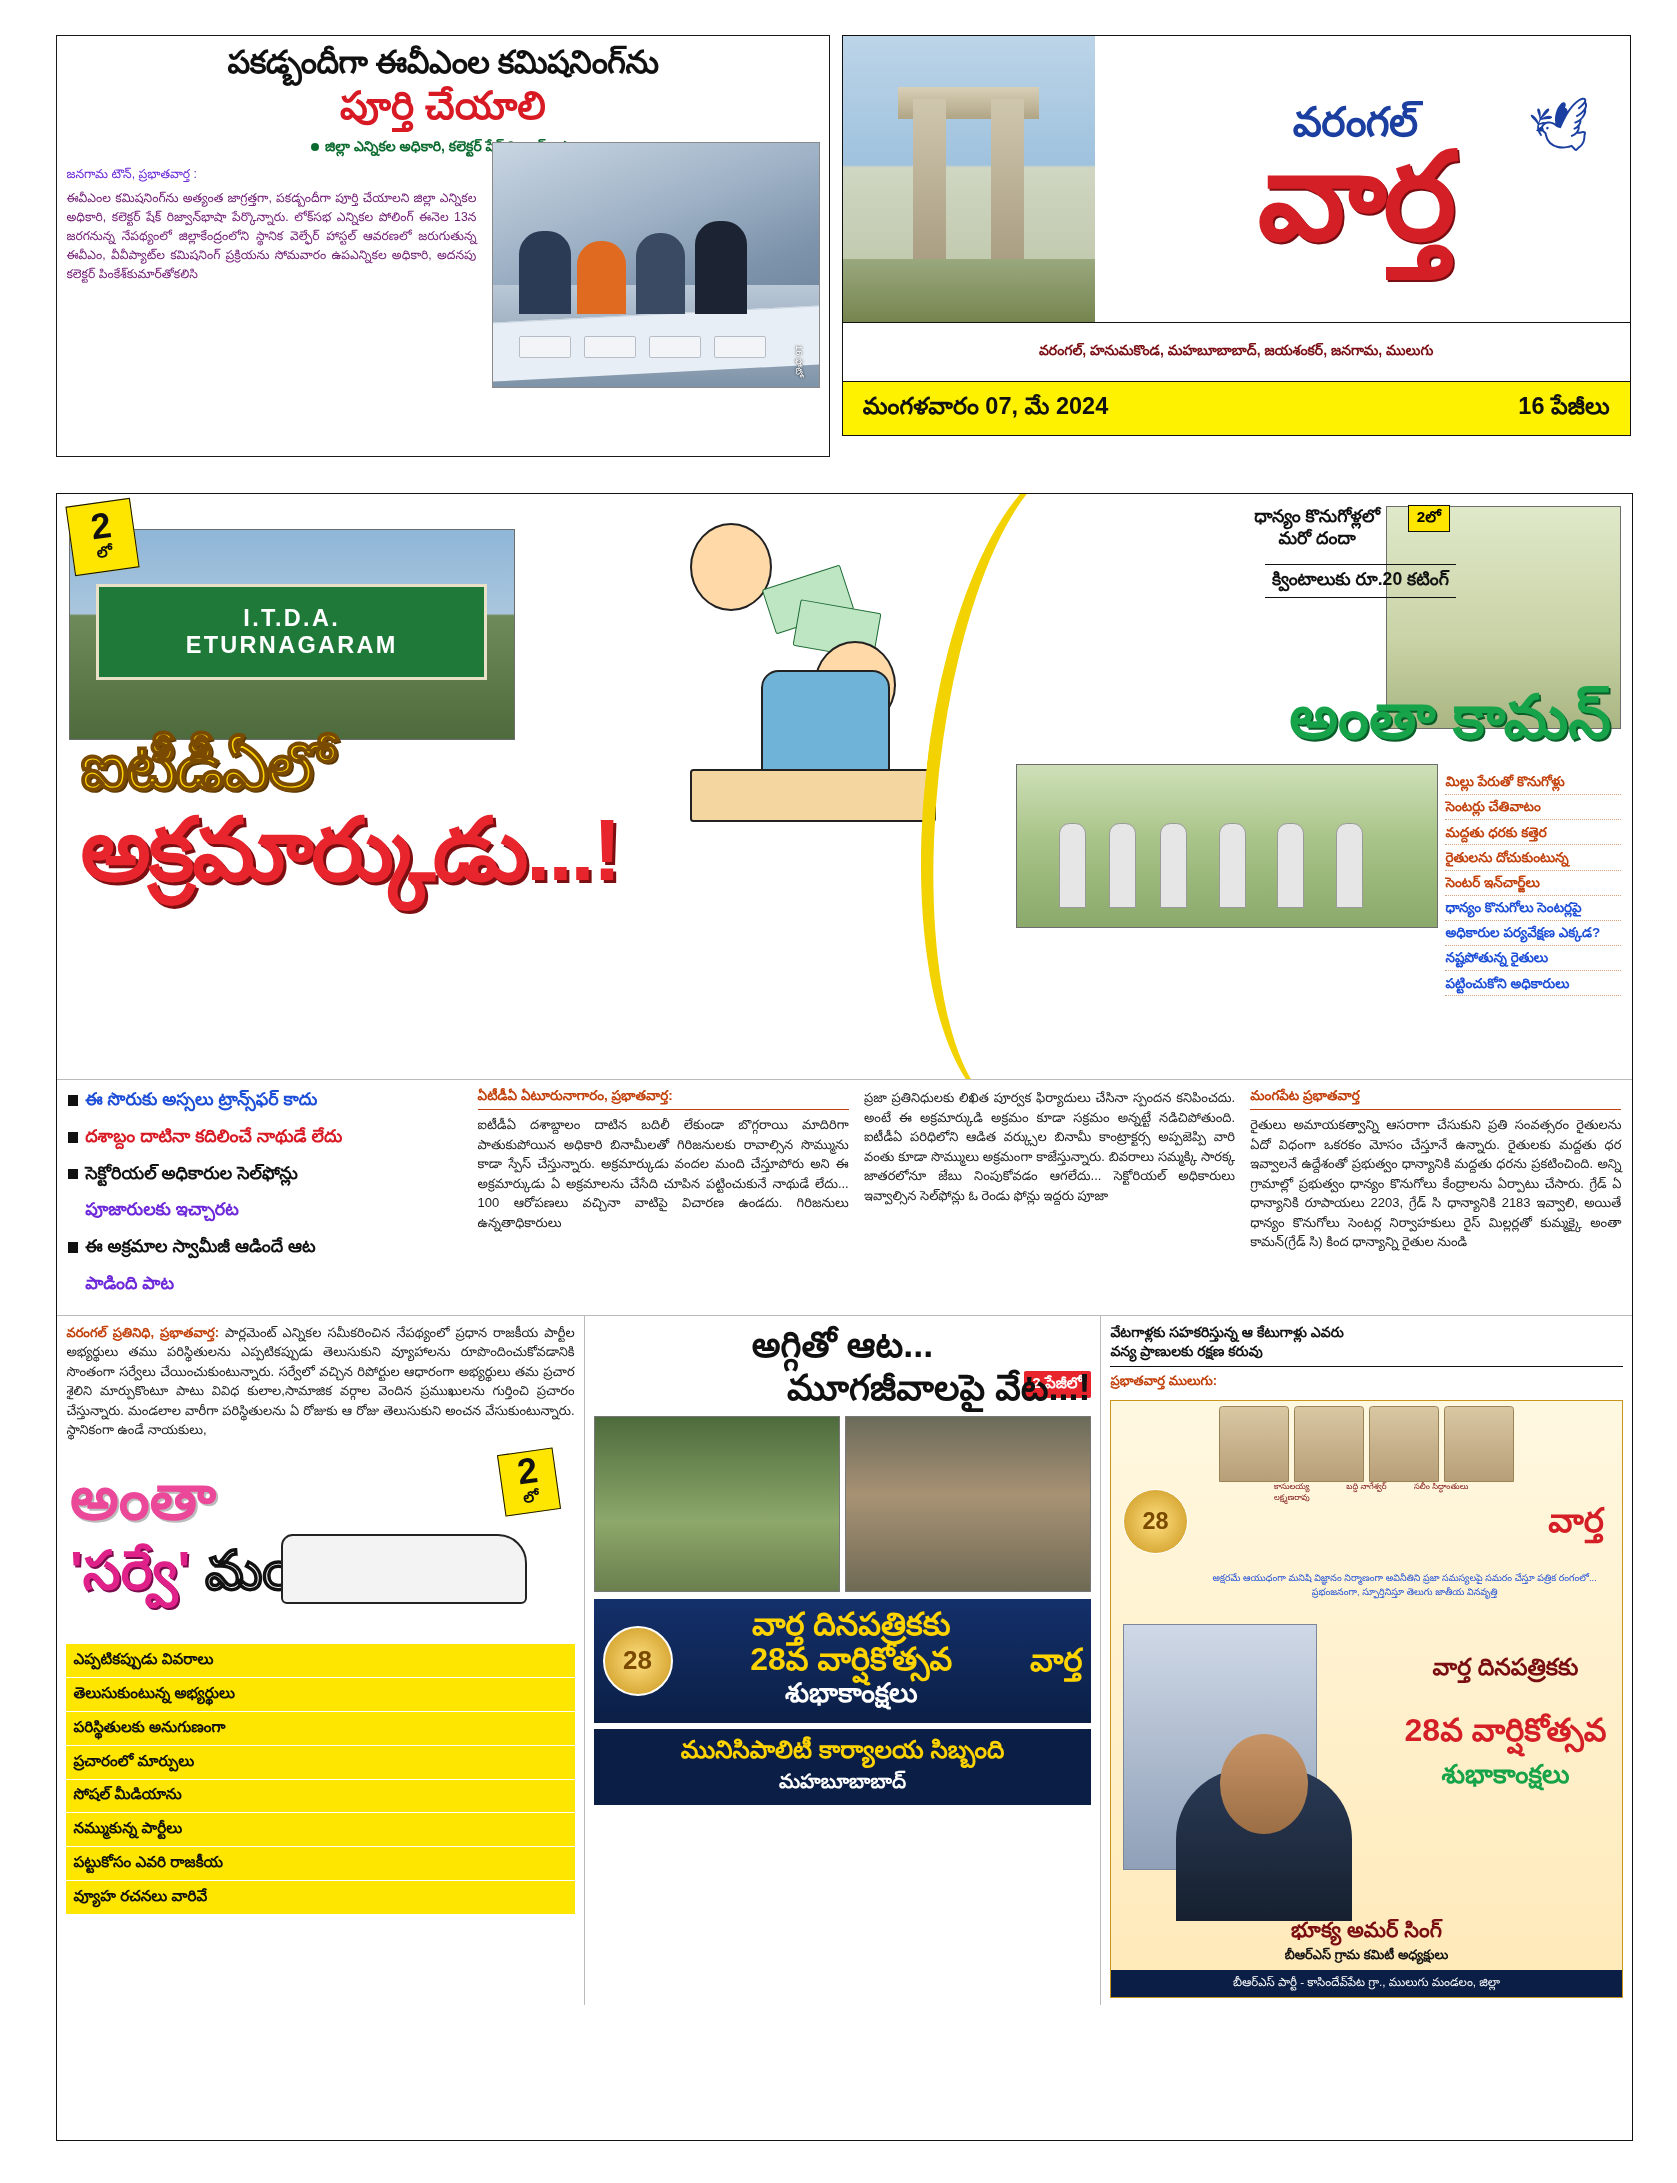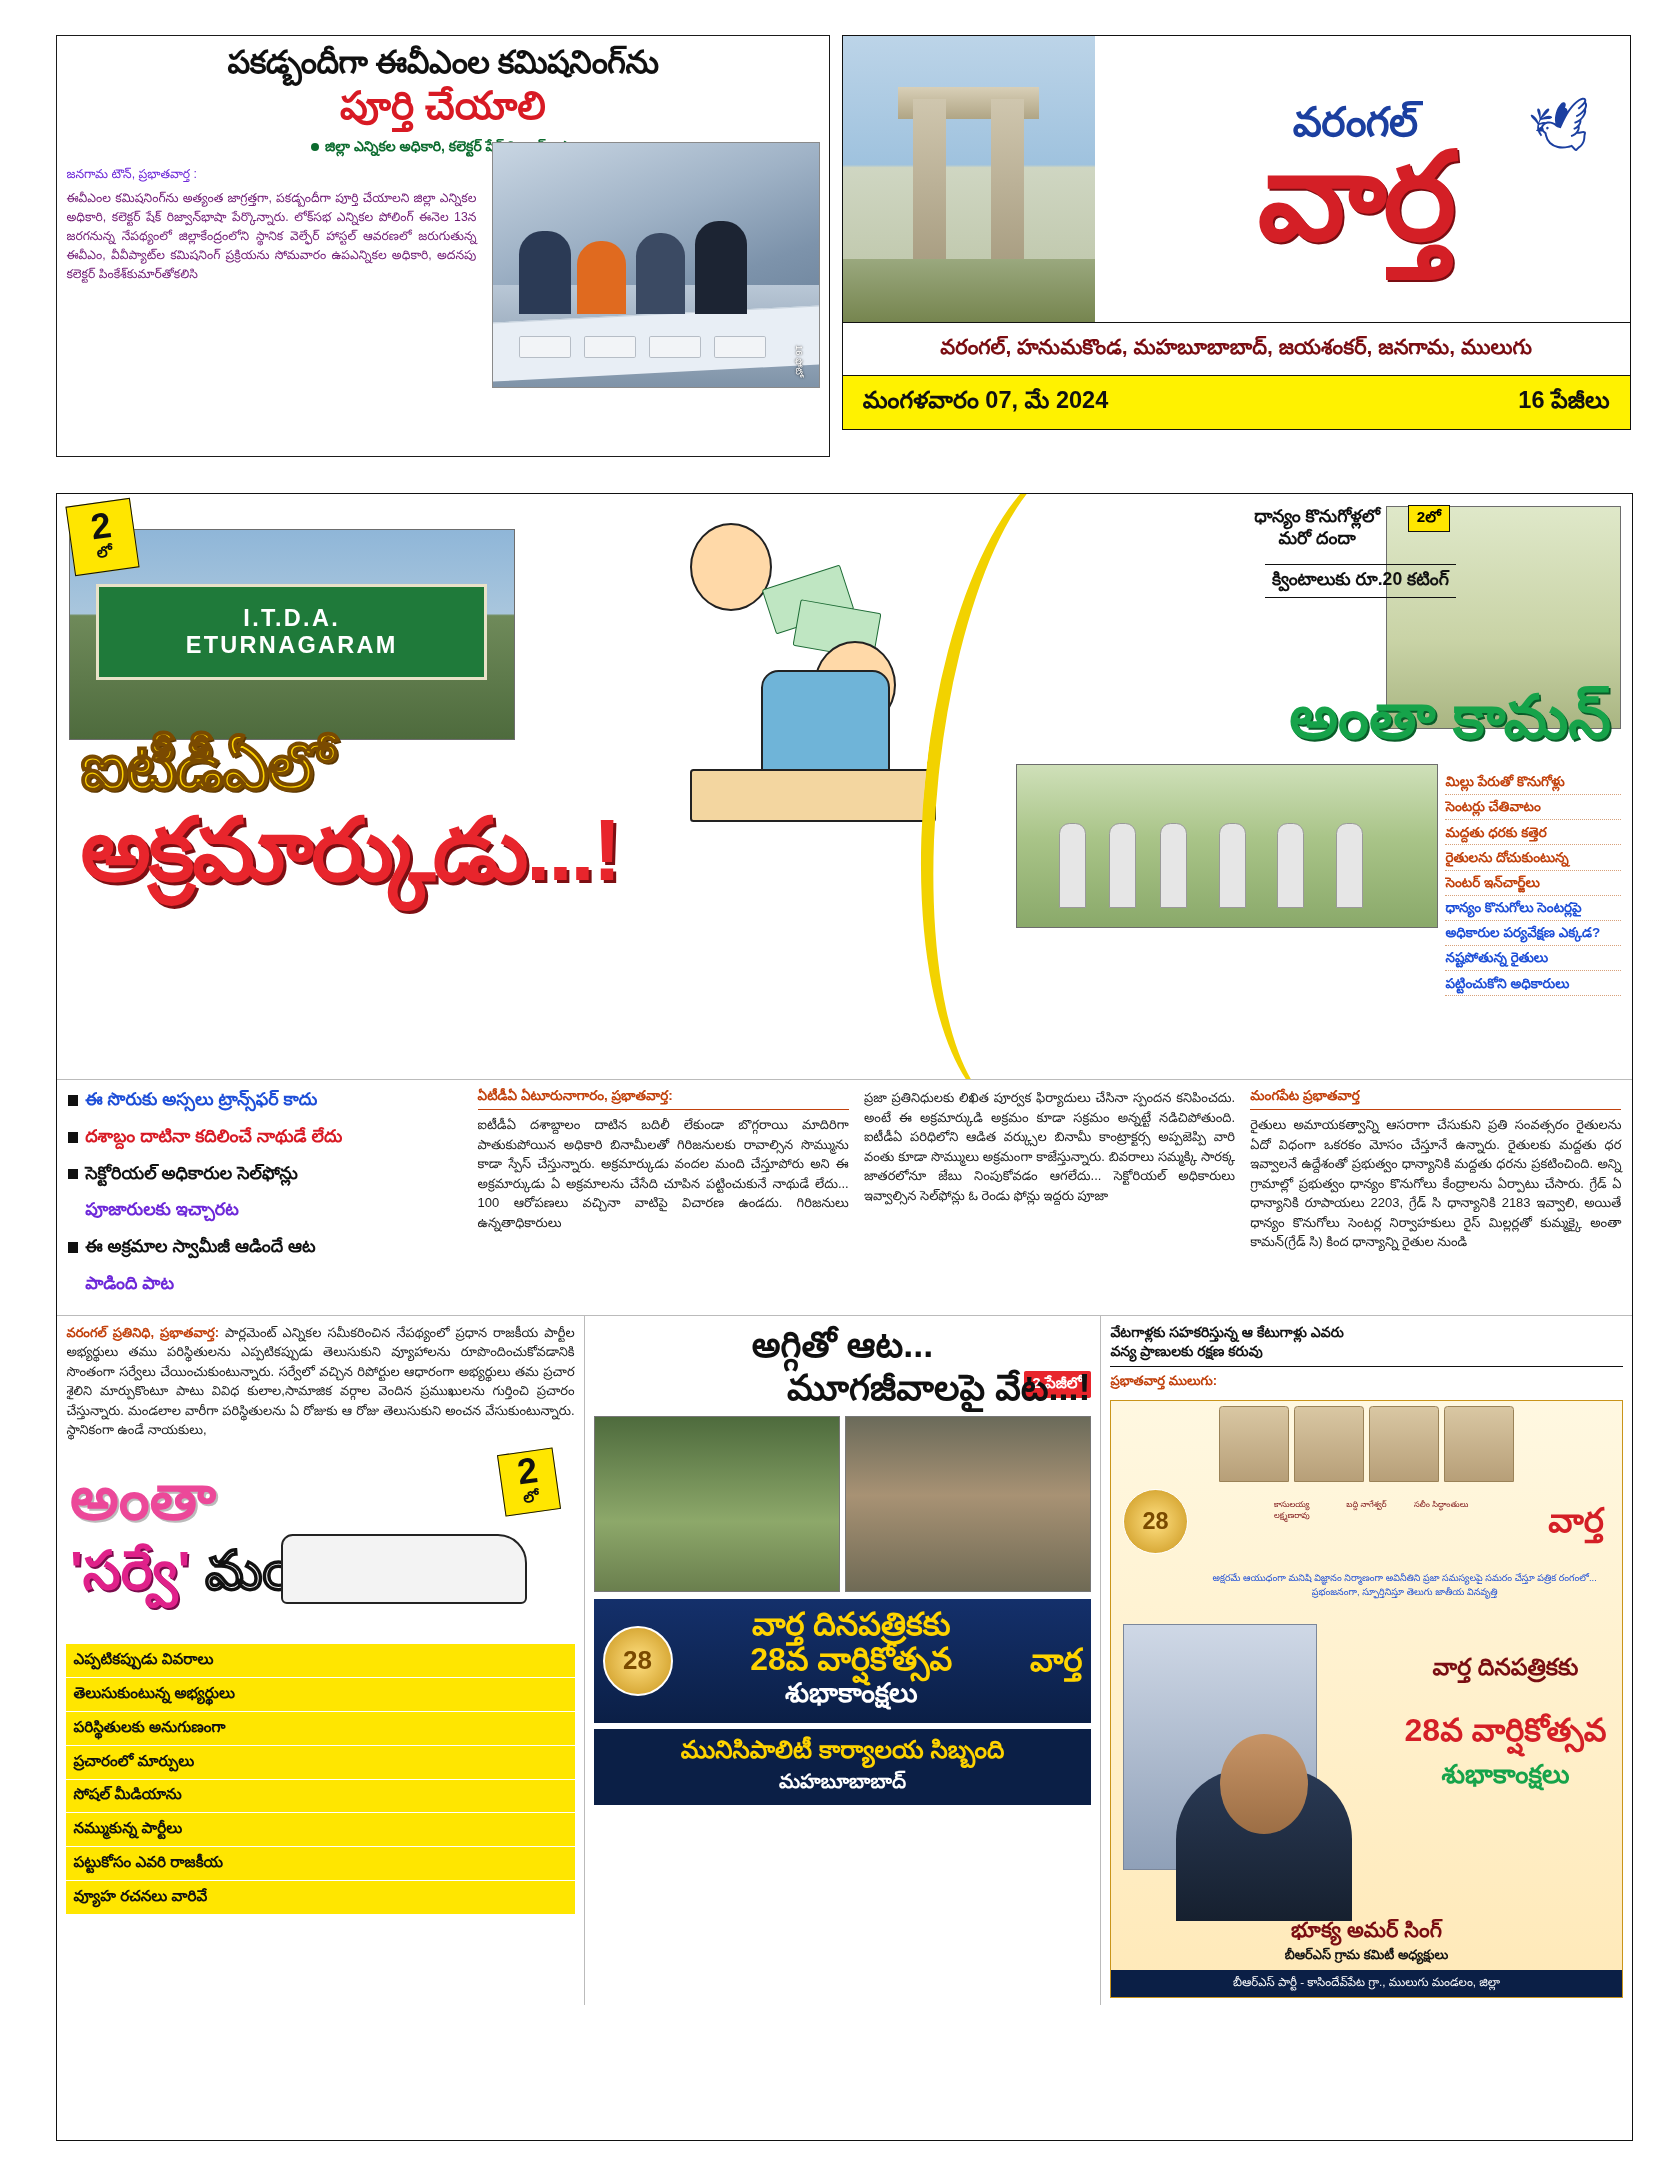--- a/index.html
+++ b/index.html
@@ -173,23 +173,23 @@
   .mast-bird {
     position: absolute;
     right: 35px; top: 3.5px;
     font-size: 50px;
     color: #1b3fa0;
     transform: rotate(-12deg);
   }
   .mast-places {
     border: 1.8px solid #111;
     border-top: 1.2px solid #111;
-    height: 54px;
+    height: 60px;
     display: flex; align-items: center; justify-content: center;
-    font-size: 21px; font-weight: bold; color: #7a0d12;
+    font-size: 14px; font-weight: bold; color: #7a0d12;
     background: #fff;
   }
   .mast-date-bar {
     border: 1.8px solid #111;
     border-top: none;
     height: 54px;
     background: #fff200;
     display: flex; align-items: center; justify-content: space-between;
     padding: 0 20px;
     font-size: 23.5px; font-weight: bold; color: #111;
@@ -497,21 +497,21 @@
     display: flex; gap: 4.7px; justify-content: center;
   }
   .ad-poster .leader {
     width: 70px; height: 76px;
     background: linear-gradient(#d9c7a3,#b79f78);
     border: 1.2px solid #9a8257;
     border-radius: 3.5px 3.5px 0 0;
   }
   .ad-poster .names {
     display:flex; gap: 4.7px; justify-content:center;
-    font-size: 8.2px; color:#7a0d12; text-align:center; margin-top: 18px;
+    font-size: 8.2px; color:#7a0d12; text-align:center; margin-top: 0;
   }
   .ad-poster .names span { width: 70px; }
   .ad-poster .seal {
     position: absolute; left: 11.7px; top: 88px;
     width: 65px; height: 65px; border-radius: 50%;
     background: radial-gradient(#ffe082,#c9941a);
     border: 1.8px solid #fff;
     display:flex; align-items:center; justify-content:center;
     font-size: 23.5px; font-weight: bold; color: #7a4a00;
   }

